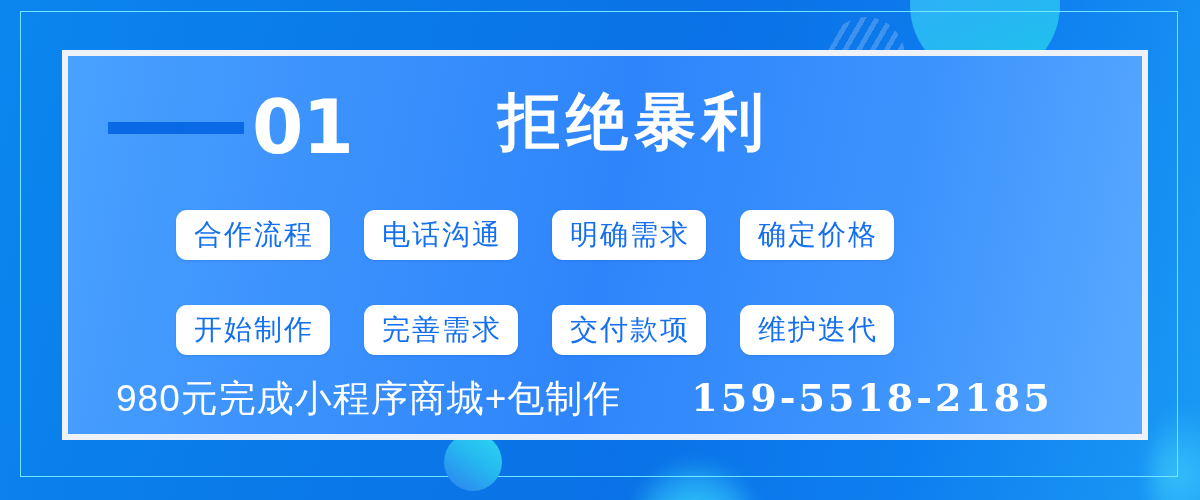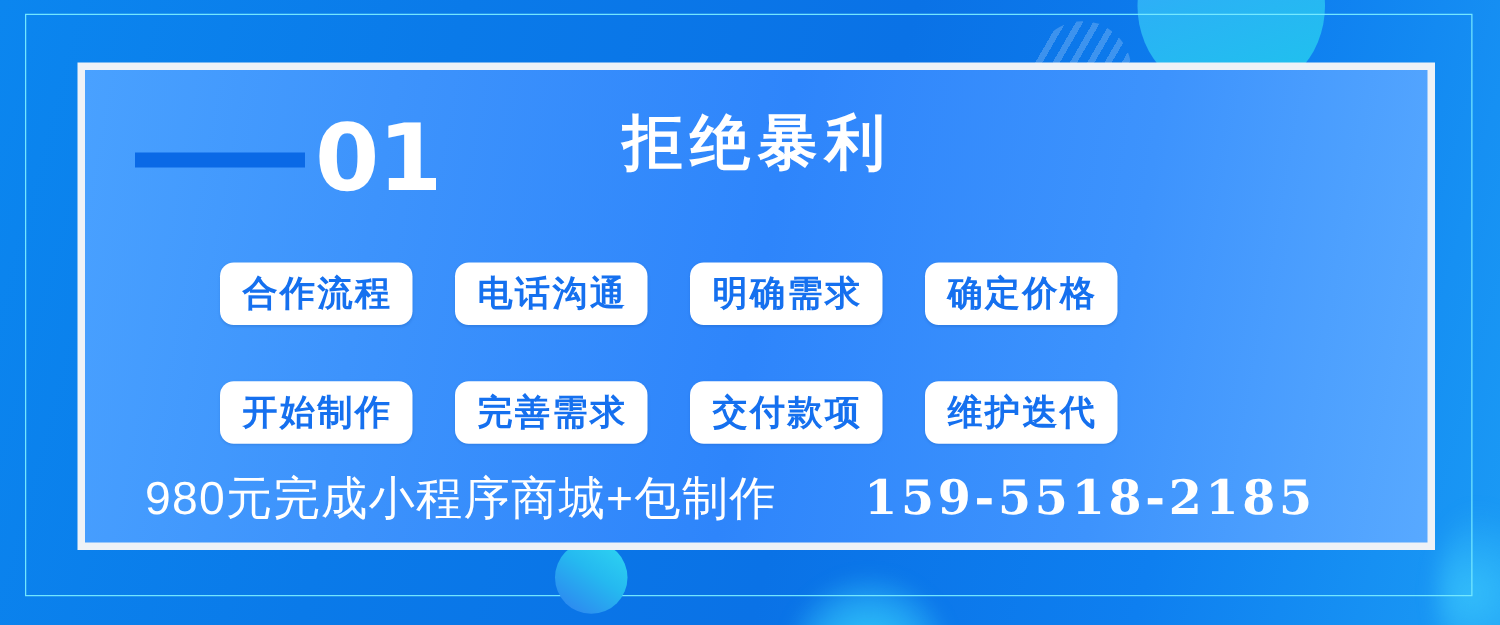--- a/index.html
+++ b/index.html
@@ -117,21 +117,21 @@
     font-size: 74px;
     font-weight: 900;
     color: #ffffff;
     letter-spacing: -1px;
     line-height: 1;
     font-family: "DejaVu Sans", sans-serif;
   }
   .headline {
     position: absolute;
     left: 390px; top: -7px;
-    font-size: 48px;
+    font-size: 62px;
     font-weight: 700;
     color: #ffffff;
     letter-spacing: 6px;
     line-height: 1;
     white-space: nowrap;
   }
 
   
   .chip-row {
     position: absolute;
@@ -141,21 +141,21 @@
     gap: 34px;
   }
   .chip-row.row1 { top: 154px; }
   .chip-row.row2 { top: 249px; }
 
   .chip {
     background: #ffffff;
     color: #1570ef;
     border-radius: 11px;
     font-size: 28px;
-    font-weight: 700;
+    font-weight: 400;
     letter-spacing: 2px;
     padding: 8px 16px 9px 18px;
     line-height: 1.18;
     white-space: nowrap;
     box-shadow: 0 1px 2px rgba(10,60,140,.18);
   }
 
   
   .bottom-row {
     position: absolute;

